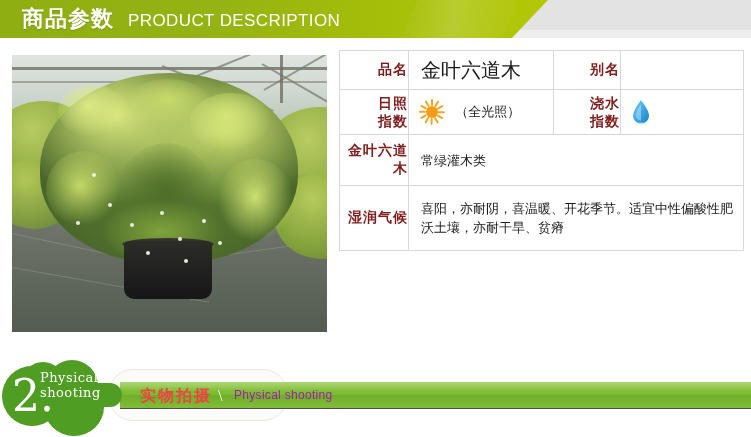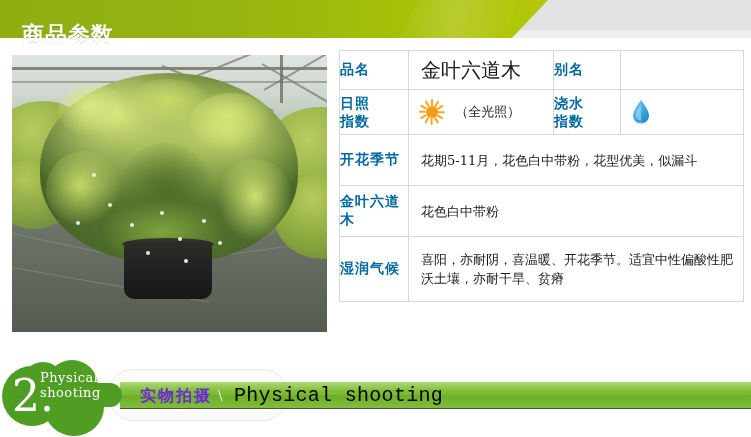--- a/index.html
+++ b/index.html
@@ -36,21 +36,20 @@
     background:linear-gradient(100deg,rgba(255,255,255,0.0) 0%,rgba(255,255,255,0.16) 45%,rgba(255,255,255,0.0) 100%);
     clip-path:polygon(18px 0, 120px 0, 102px 38px, 0 38px);
   }
   .header-title-cn{
     position:absolute;left:22px;top:4px;
     font-size:22px;font-weight:bold;color:#ffffff;
     letter-spacing:1px;
     font-family:"DejaVu Sans","Liberation Sans",sans-serif;
     text-shadow:0 1px 1px rgba(0,0,0,0.18);
     line-height:30px;
-    margin-top:16px;
   }
   .header-title-en{
     position:absolute;left:128px;top:9px;
     font-size:17px;color:#ffffff;letter-spacing:0.4px;
     line-height:24px;
     font-family:"Liberation Sans",sans-serif;
   }
 
   
   .photo-wrap{
@@ -101,24 +100,24 @@
     border-collapse:collapse;
     table-layout:fixed;
   }
   .spec-table td{
     border:1px solid #d8d8d8;
     padding:0;
     vertical-align:middle;
     font-family:"DejaVu Serif","Liberation Serif",serif;
   }
   .lbl{
-    color:#0369a1;
+    color:#7f1d1d;
     font-weight:bold;
     font-size:14px;
-    text-align:left;
+    text-align:right;
     font-family:"DejaVu Sans","Liberation Sans",sans-serif;
     letter-spacing:1px;
     height:38px;
   }
   .lbl.two-line{line-height:18px;padding:3px 0;margin-top:28px;}
   .val{
     color:#1a1a1a;
     font-size:13px;
     padding-left:12px !important;
     font-family:"DejaVu Serif","Liberation Serif",serif;
@@ -156,33 +155,33 @@
     position:absolute;left:120px;top:22px;width:631px;height:26px;
     background:linear-gradient(180deg,#8cc63f 0%,#7cbb33 48%,#6fae2a 52%,#7fbe36 100%);
     border-bottom:1px solid #4f4f4f;
   }
   .banner-bar-shine{
     position:absolute;left:120px;top:22px;width:631px;height:9px;
     background:linear-gradient(180deg,rgba(255,255,255,.30),rgba(255,255,255,0));
   }
   .banner-text-cn{
     position:absolute;left:140px;top:24px;
-    font-size:16px;font-weight:bold;color:#6d28d9;letter-spacing:2px;
+    font-size:16px;font-weight:bold;color:#ef4444;letter-spacing:2px;
     font-family:"DejaVu Serif","Liberation Serif",serif;
     line-height:23px;
   }
   .banner-text-sep{
     position:absolute;left:218px;top:24px;
     font-size:16px;color:#ffffff;line-height:23px;
     font-family:"Liberation Serif",serif;
   }
   .banner-text-en{
     position:absolute;left:234px;top:24px;
-    font-size:20px;color:#000000;line-height:23px;letter-spacing:.3px;
-    font-family:Liberation Mono, monospace;
+    font-size:12px;color:#a21caf;line-height:23px;letter-spacing:.3px;
+    font-family:Liberation Sans, sans-serif;
   }
   .blob{position:absolute;border-radius:50%;background:#4f9d22;}
   .blob-tail{
     position:absolute;left:92px;top:23px;width:30px;height:24px;
     background:#4f9d22;
     border-radius:0 14px 14px 0;
   }
   .blob-num{
     position:absolute;left:12px;top:14px;
     font-size:44px;color:#ffffff;font-weight:normal;
@@ -198,20 +197,21 @@
 </style>
 </head>
 <body>
 
 <div class="header">
   <div class="header-graybar"></div>
   <div class="header-graybar2"></div>
   <div class="header-green"></div>
   <div class="header-green-shine"></div>
   <div class="header-title-cn">商品参数</div>
+  <div class="header-title-en">PRODUCT DESCRIPTION</div>
 </div>
 
 <div class="photo-wrap">
   <div class="photo">
     <div class="sky"></div>
     <div class="roofbar" style="left:0;top:12px;width:315px;"></div>
     <div class="roofbar" style="left:0;top:26px;width:315px;height:2px;opacity:.5;"></div>
     <div class="roofdiag" style="left:150px;top:10px;width:120px;transform:rotate(22deg);"></div>
     <div class="roofdiag" style="left:150px;top:34px;width:120px;transform:rotate(-22deg);"></div>
     <div class="roofdiag" style="left:250px;top:8px;width:80px;transform:rotate(30deg);"></div>
@@ -305,26 +305,22 @@
               <stop offset="100%" stop-color="#1b7fc0"></stop>
             </linearGradient>
           </defs>
           <path d="M10 1 C10 1 2 11 2 16.4 C2 20.9 5.6 24.4 10 24.4 C14.4 24.4 18 20.9 18 16.4 C18 11 10 1 10 1 Z" fill="url(#dg)"></path>
           <path d="M10 5 C10 5 5 12 5 16.4 C5 19.2 7.2 21.4 10 21.4 Z" fill="#ffffff" opacity="0.35"></path>
           <ellipse cx="10" cy="24.6" rx="7" ry="1.2" fill="#cfe9f7" opacity="0.6"></ellipse>
         </svg>
       </td>
     </tr>
     <tr>
-      <td class="lbl">开花季节</td>
-      <td class="val val-multi" colspan="3">花期5-11月，花色白中带粉，花型优美，似漏斗</td>
-    </tr>
-    <tr>
       <td class="lbl">金叶六道木</td>
-      <td class="val val-multi" colspan="3">花色白中带粉</td>
+      <td class="val val-multi" colspan="3">常绿灌木类</td>
     </tr>
     <tr>
       <td class="lbl" style="height:52px">湿润气候</td>
       <td class="val val-multi" colspan="3" style="height:52px">喜阳，亦耐阴，喜温暖、开花季节。适宜中性偏酸性肥沃土壤，亦耐干旱、贫瘠</td>
     </tr>
   </tbody>
 </table>
 
 <div class="banner">
   <div class="banner-capsule"></div>

